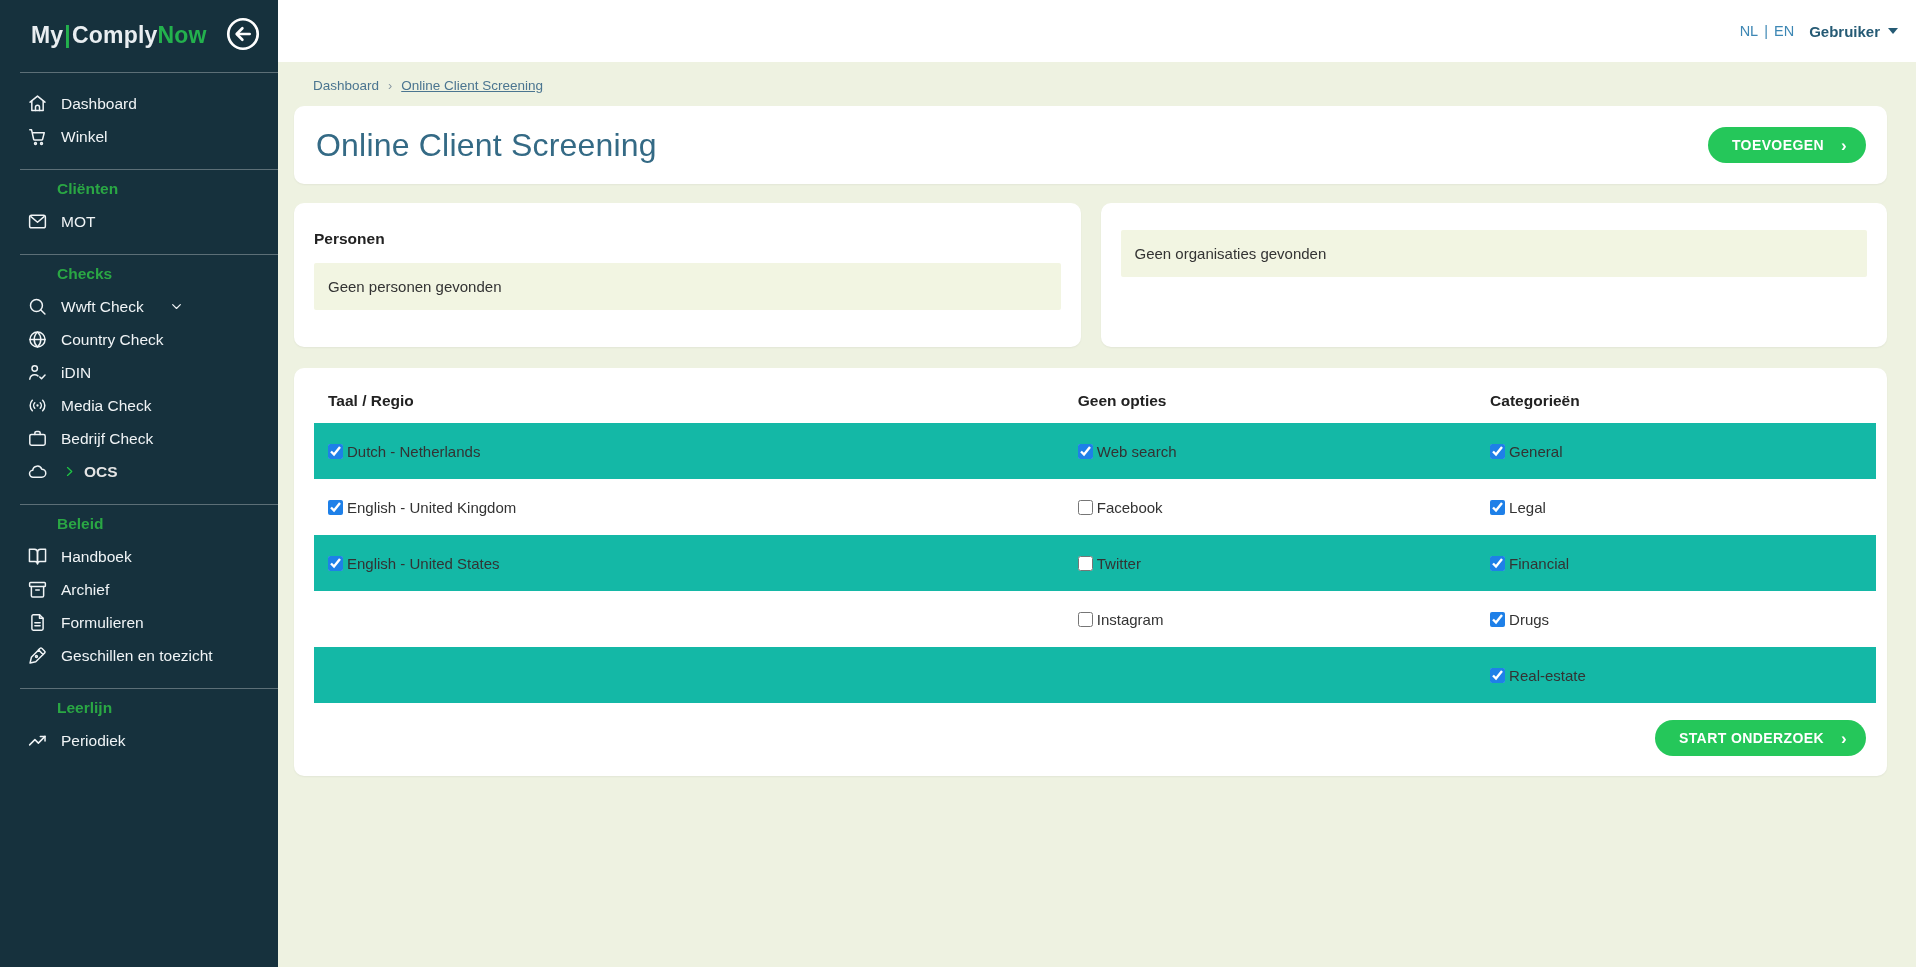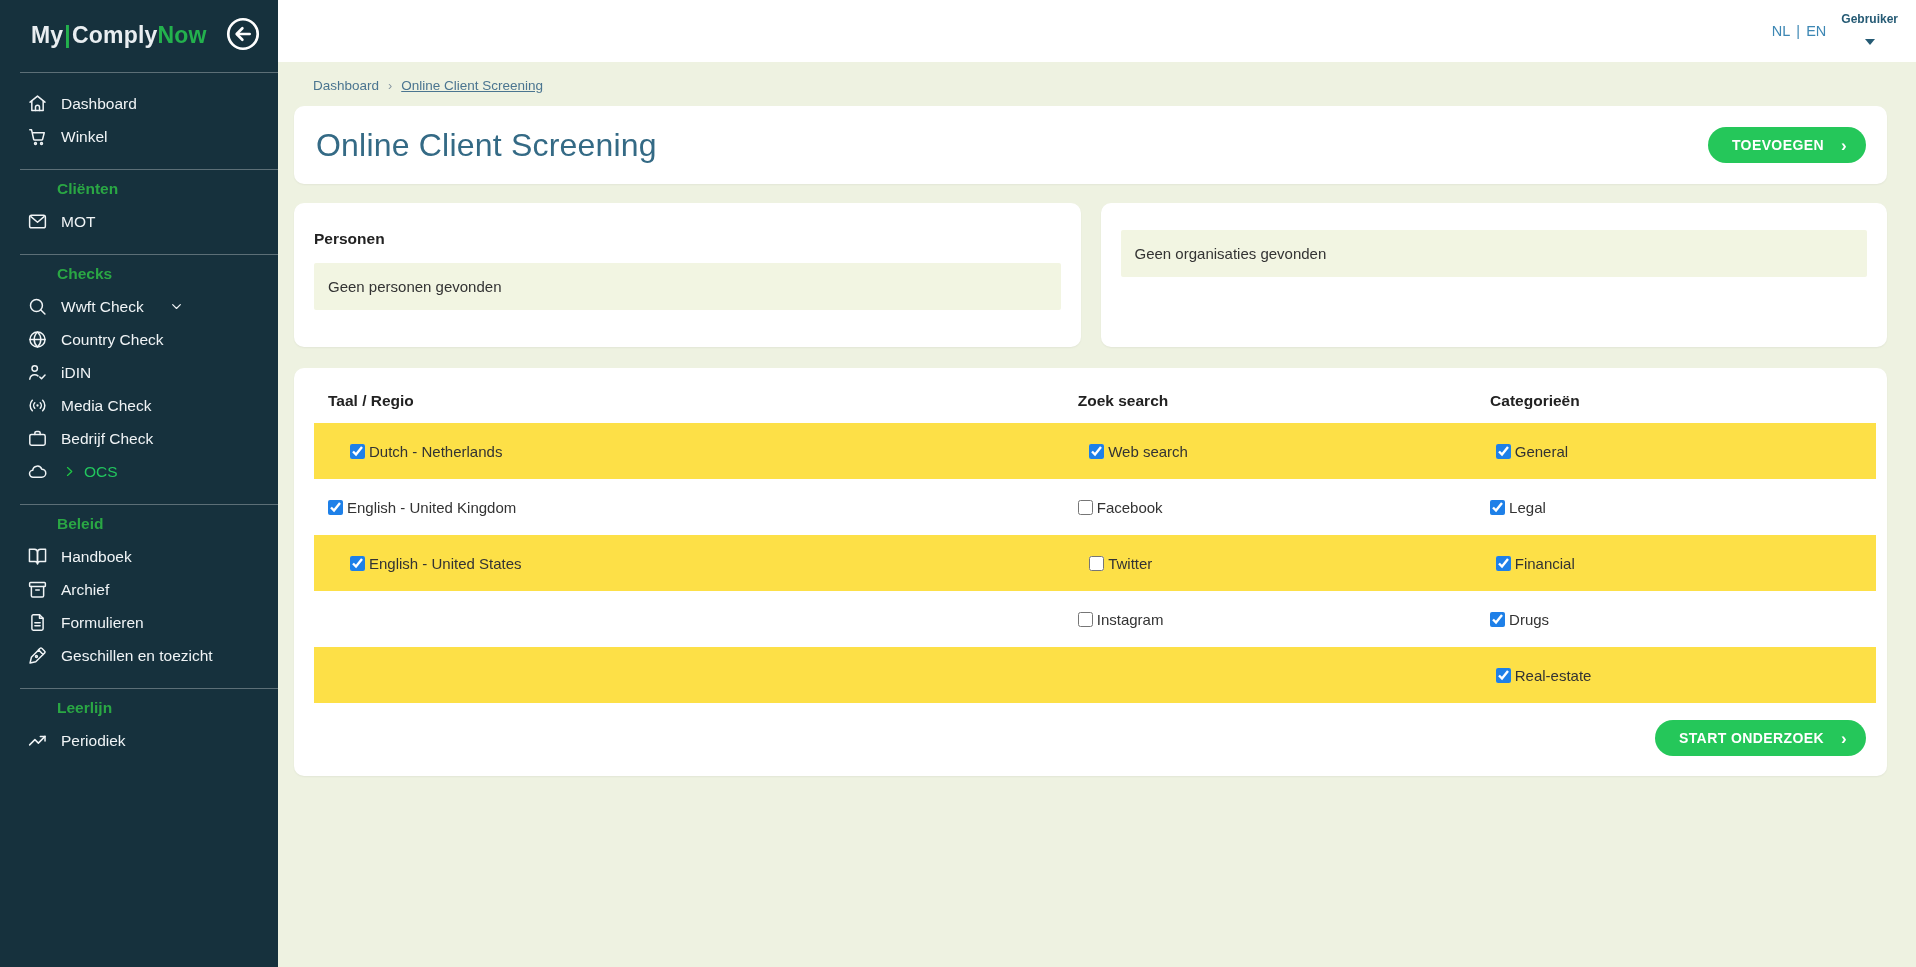--- a/index.html
+++ b/index.html
@@ -23,28 +23,28 @@
   .nav-divider { border-top:1px solid rgba(255,255,255,.3); margin:16px 0 10px 20px; }
   #sidebar-nav { padding-top:14px; flex:1; }
   .nav-header { color:#2aa744; font-weight:700; font-size:15.5px; margin:10px 0 7px 57px; }
   .nav-item { display:flex; align-items:center; gap:13px; padding:6px 10px 6px 27px; font-size:15.5px; color:#f0f4f6; cursor:pointer; }
   .nav-item .icn { width:21px; height:21px; display:flex; flex:none; }
   .nav-item svg { stroke:#f0f4f6; }
   .nav-item .label { white-space:nowrap; }
   .nav-item .chev { display:flex; margin-left:11px; }
   .green-chev { display:flex; margin-right:-7px; }
   .green-chev svg { stroke:#1ec944; }
-  .nav-item.active .label { color:#22c55e; font-weight:400; }
+  .nav-item.active .label { color:#e5e5e5; font-weight:700; }
 
   
   .main { flex:1; display:flex; flex-direction:column; background:#eef2e1; }
   .topbar { height:62px; min-height:62px; background:#ffffff; display:flex; align-items:center; justify-content:flex-end; gap:15px; padding-right:18px; }
   .lang { color:#3d87b4; font-size:14.5px; display:flex; gap:6px; align-items:center; }
   .lang a { color:#3d87b4; text-decoration:none; cursor:pointer; }
-  .user { color:#255a74; font-weight:700; font-size:12px; display:flex; align-items:center; gap:8px; cursor:pointer;flex-direction:column; }
+  .user { color:#255a74; font-weight:700; font-size:15px; display:flex; align-items:center; gap:8px; cursor:pointer; }
   .caret-down { width:0; height:0; border:5px solid transparent; border-top:6px solid #255a74; margin-top:5px; }
 
   .content { padding:13px 29px 0 16px; }
   .breadcrumb { margin:3px 0 13px 19px; font-size:13.5px; display:flex; align-items:center; gap:9px; }
   .bc-link { color:#4b7590; text-decoration:none; cursor:pointer; }
   .bc-current { text-decoration:underline; }
   .bc-sep { color:#8494a0; font-size:12.5px; }
 
   .card { background:#fff; border-radius:10px; box-shadow:0 1px 2px rgba(0,0,0,.05); }
 
@@ -58,21 +58,21 @@
   .half { flex:1; padding:27px 20px 37px; }
   .half h2 { margin:0 0 15px; font-size:15.5px; font-weight:700; color:#222; }
   .empty-row { background:#f2f5e2; height:47px; display:flex; align-items:center; padding:0 14px; font-size:15px; color:#333; border-radius:2px; }
 
   .options-card { padding:24px 11px 20px 20px; }
   .opt-head-row { display:flex; margin-bottom:13px; }
   .opt-cell { padding-left:14px; }
   .c1 { width:48%; } .c2 { width:26.4%; } .c3 { width:25.6%; }
   .opt-head { font-weight:700; font-size:15.5px; color:#222; }
   .opt-row { display:flex; align-items:center; height:56px; }
-  .opt-row.stripe { background:#fde047;padding-left:22px; }
+  .opt-row.stripe { background:#14b8a6; }
   .opt-label { display:flex; align-items:center; gap:4px; font-size:15px; color:#333; cursor:pointer; }
   input[type=checkbox] { width:15px; height:15px; accent-color:#1e80e8; margin:0; cursor:pointer; }
   .start-row { display:flex; justify-content:flex-end; margin:17px 10px 0 0; }
 </style>
 </head>
 <body>
 
 <div class="app">
 
   <aside class="sidebar">
@@ -291,21 +291,21 @@
         </section>
         <section class="card half">
           <div class="empty-row">Geen organisaties gevonden</div>
         </section>
       </div>
 
       <section class="card options-card">
         <div id="options-grid">
             <div class="opt-head-row">
               <div class="opt-cell c1 opt-head">Taal / Regio</div>
-              <div class="opt-cell c2 opt-head">Zoek search</div>
+              <div class="opt-cell c2 opt-head">Geen opties</div>
               <div class="opt-cell c3 opt-head">Categorieën</div>
             </div>
             <div class="opt-row stripe">
               <div class="opt-cell c1">
                 <label class="opt-label">
                   <input type="checkbox" checked="" style="">
                   <span class="opt-text">Dutch - Netherlands</span>
                 </label>
               </div>
               <div class="opt-cell c2">

